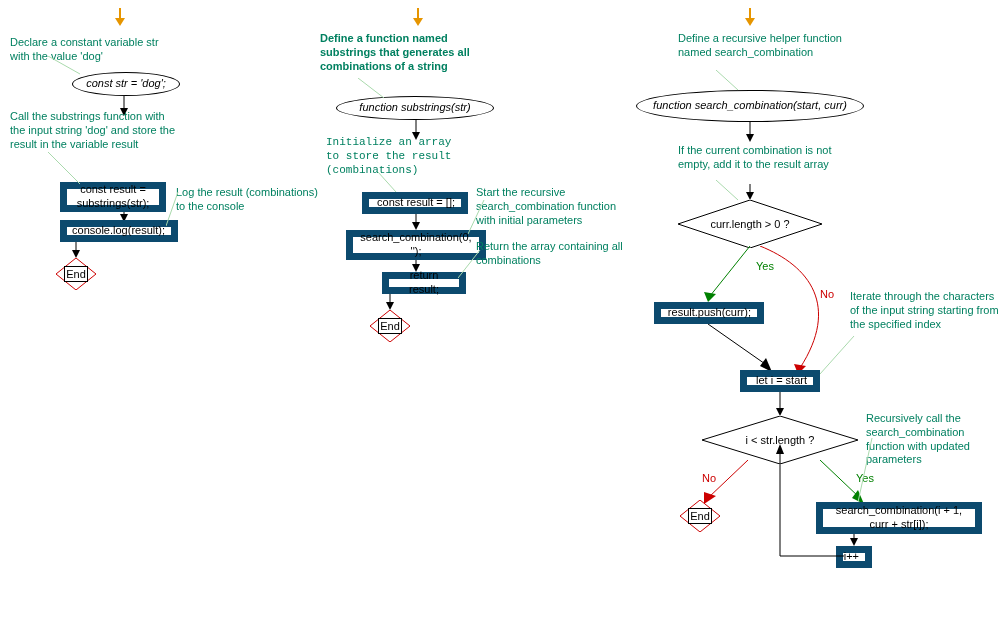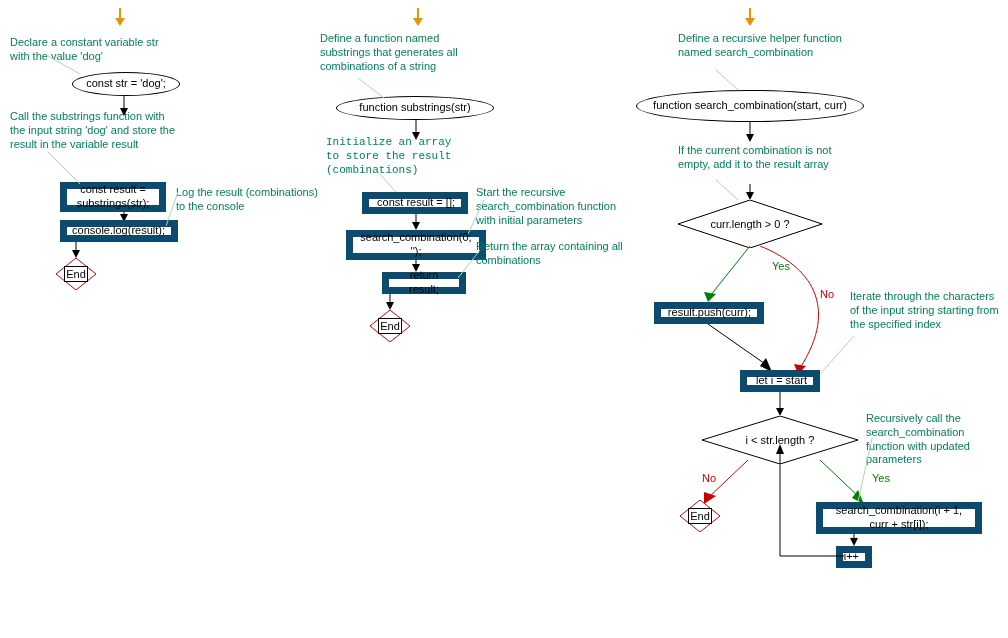--- a/index.html
+++ b/index.html
@@ -19,20 +19,21 @@
     text-align: center;
     display: flex;
     align-items: center;
     justify-content: center;
     line-height: 1.25;
     padding: 4px 6px;
   }
   .terminator {
     border: 1px solid #000;
     border-radius: 50%;
+    font-style: italic;
   }
   .process {
     border: 7px solid #0c4a6e;
     justify-content: flex-end;
   }
   .end-box {
     border: 1px solid #000;
     padding: 2px 4px;
     font-size: 11px;
   }
@@ -57,21 +58,21 @@
     position: absolute;
     top: 0; left: 0; right: 0; bottom: 0;
     display: flex; align-items:center; justify-content:center;
     font-size: 11px;
     text-align:right;
   }
   .edge-label {
     position: absolute;
     font-size: 11px;
   }
-  .yes { color: #008000; margin-left: 16px; }
+  .yes { color: #008000; }
   .no { color: #cc0000; }
   .start-arrow {
     position: absolute;
   }
 </style>
 </head>
 <body>
 
 <svg class="start-arrow" style="left:110px; top:8px;" width="20" height="20">
   <line x1="10" y1="0" x2="10" y2="12" stroke="#e69500" stroke-width="2"></line>
@@ -126,21 +127,21 @@
   </svg>
 <svg style="position:absolute; left:166px; top:192px;" width="14" height="36">
     <line x1="12" y1="0" x2="0" y2="34" stroke="#a9d9ac"></line>
   </svg>
 
 <svg class="start-arrow" style="left:408px; top:8px;" width="20" height="20">
   <line x1="10" y1="0" x2="10" y2="12" stroke="#e69500" stroke-width="2"></line>
   <polygon points="10,18 5,10 15,10" fill="#e69500"></polygon>
 </svg>
 
-<div class="annot" style="left:320px; top:32px; width:160px;">Define a function named substrings that generates all combinations of a string</div>
+<div class="annot" style="left:320px; top:32px; width:160px;font-weight:bold;">Define a function named substrings that generates all combinations of a string</div>
 
 <div class="node terminator" style="left:336px; top:96px; width:158px; height:24px;">
   <span>function substrings(str)</span>
 </div>
 
 <svg style="position:absolute; left:410px; top:120px;" width="12" height="22">
   <line x1="6" y1="0" x2="6" y2="14" stroke="#000"></line>
   <polygon points="6,20 2,12 10,12" fill="#000"></polygon>
 </svg>
 

